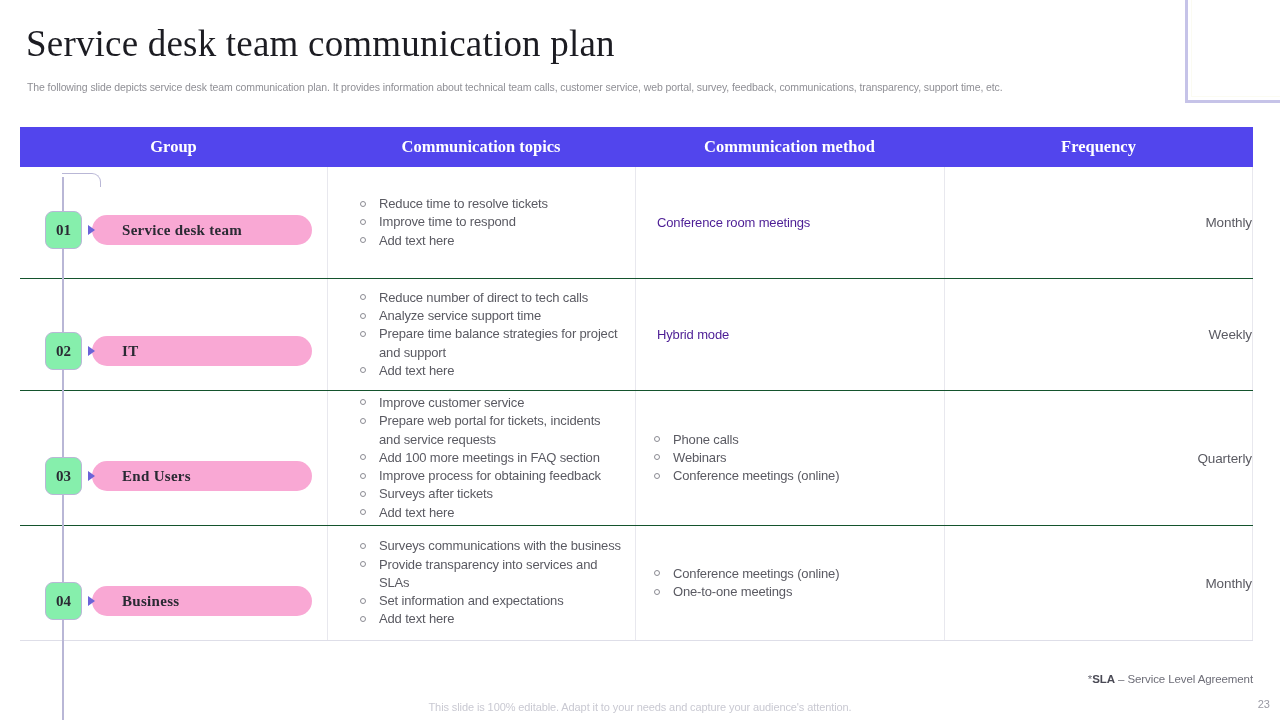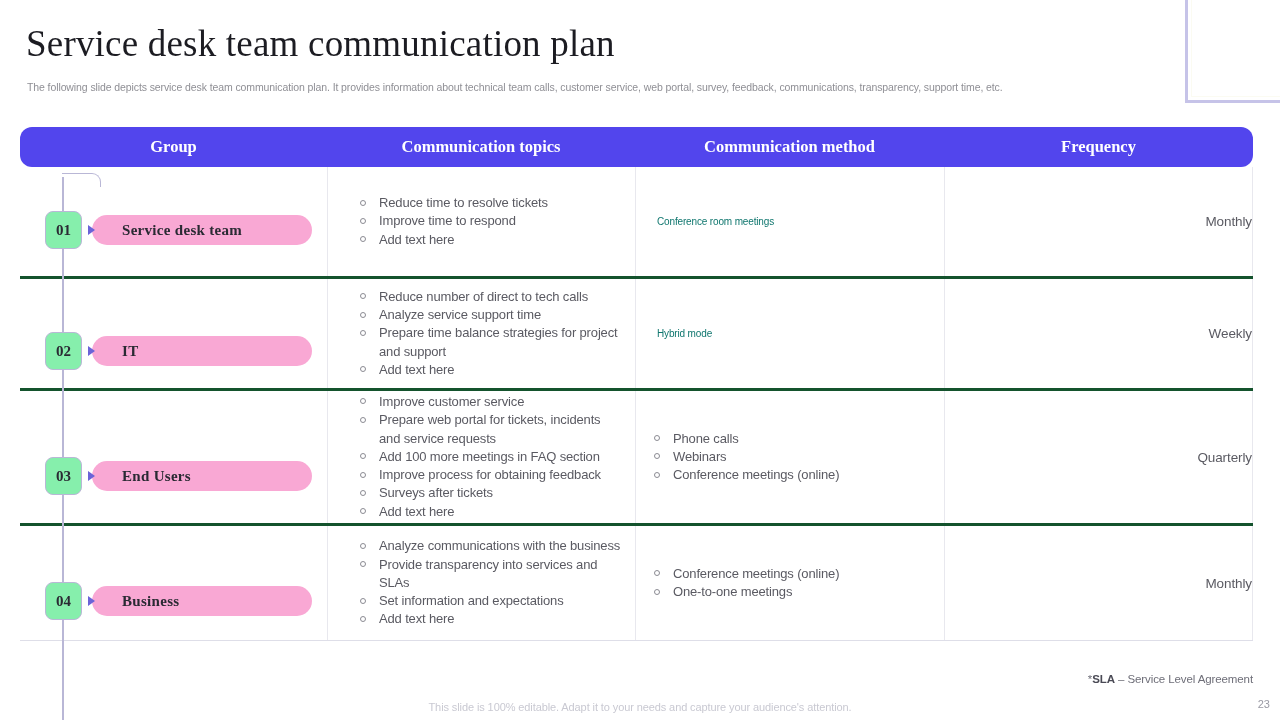--- a/index.html
+++ b/index.html
@@ -66,40 +66,39 @@
     position: absolute;
     left: 20px;
     top: 127px;
     width: 1233px;
   }
   .thead {
     display: flex;
     background: #5245ed;
     height: 40px;
     align-items: center;
-    border-radius: 12px;
   }
   .th {
     font-family: "Liberation Serif", serif;
     font-weight: bold;
     font-size: 16.5px;
     color: #ffffff;
     text-align: center;
   }
   .col-group  { width: 307px; }
   .col-topics { width: 308px; }
   .col-method { width: 309px; }
   .col-freq   { width: 309px; }
 
   .tbody {
     position: relative;
   }
   .trow {
     display: flex;
-    border-bottom: 3px solid #14532d;
+    border-bottom: 1px solid #14532d;
     box-sizing: border-box;
   }
   .trow:last-child { border-bottom: 1px solid #dedee8; }
   .cell {
     box-sizing: border-box;
     padding: 0;
     position: relative;
   }
   .cell-topics, .cell-method, .cell-freq {
     border-left: 1px solid #e8e8ee;
@@ -132,23 +131,23 @@
     position: absolute;
     left: 8px;
     top: 5.5px;
     width: 6px;
     height: 6px;
     border: 1px solid #8b8b93;
     border-radius: 50%;
     box-sizing: border-box;
   }
   .plain-text {
-    font-size: 10px;
+    font-size: 13px;
     line-height: 18px;
-    color: #0f766e;
+    color: #4c1d95;
     letter-spacing: -0.15px;
     padding-left: 11px;
   }
   .freq-text {
     font-size: 13.5px;
     color: #5a5a62;
     letter-spacing: -0.1px;
   }
 
   
@@ -333,21 +332,21 @@
       </div>
       <div class="cell cell-freq col-freq">
         <div class="freq-text">Quarterly</div>
       </div>
     </div>
 
     <div class="trow row-h4">
       <div class="cell col-group"></div>
       <div class="cell cell-topics col-topics">
         <ul class="bullets">
-          <li><span class="bullet-mark"></span><span>Analyze communications with the business</span></li>
+          <li><span class="bullet-mark"></span><span>Surveys communications with the business</span></li>
           <li><span class="bullet-mark"></span><span>Provide transparency into services and SLAs</span></li>
           <li><span class="bullet-mark"></span><span>Set information and expectations</span></li>
           <li><span class="bullet-mark"></span><span>Add text here</span></li>
         </ul>
       </div>
       <div class="cell cell-method col-method">
         <ul class="bullets">
           <li><span class="bullet-mark"></span><span>Conference meetings (online)</span></li>
           <li><span class="bullet-mark"></span><span>One-to-one meetings</span></li>
         </ul>

